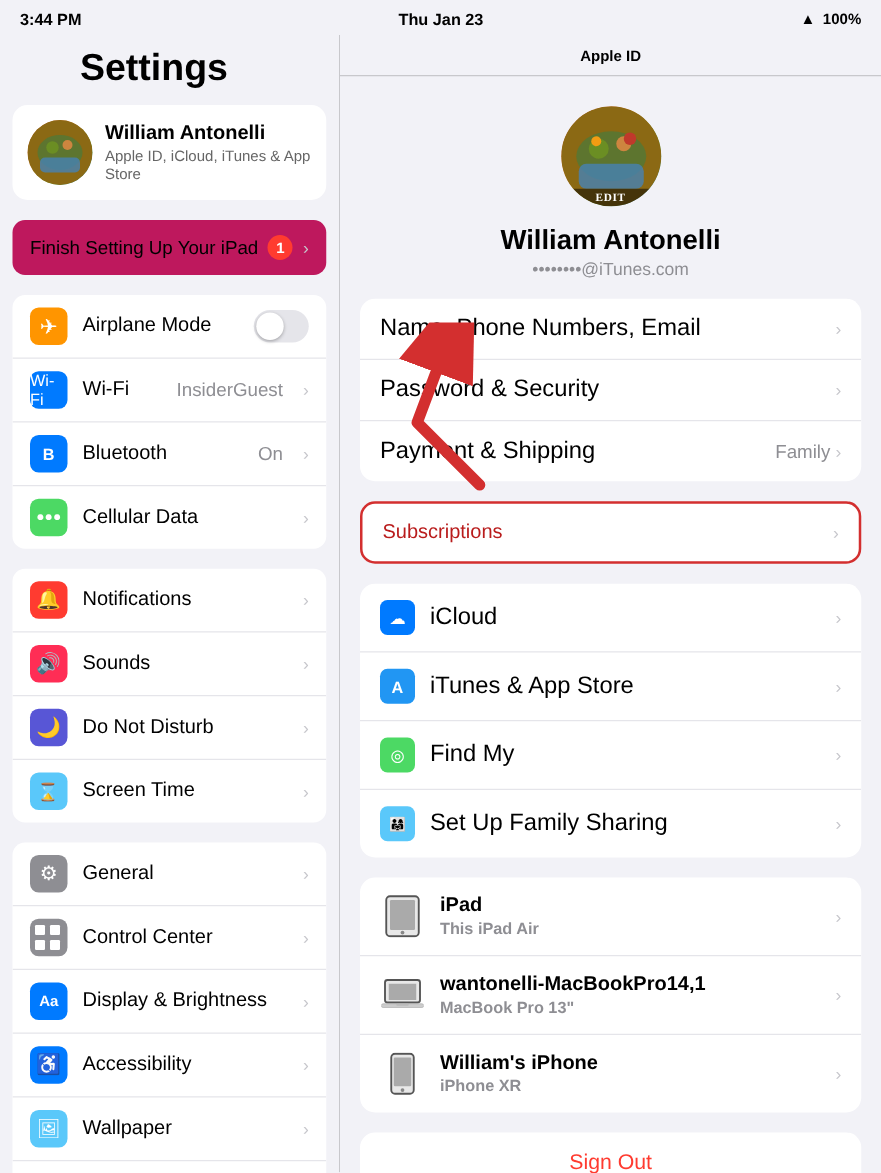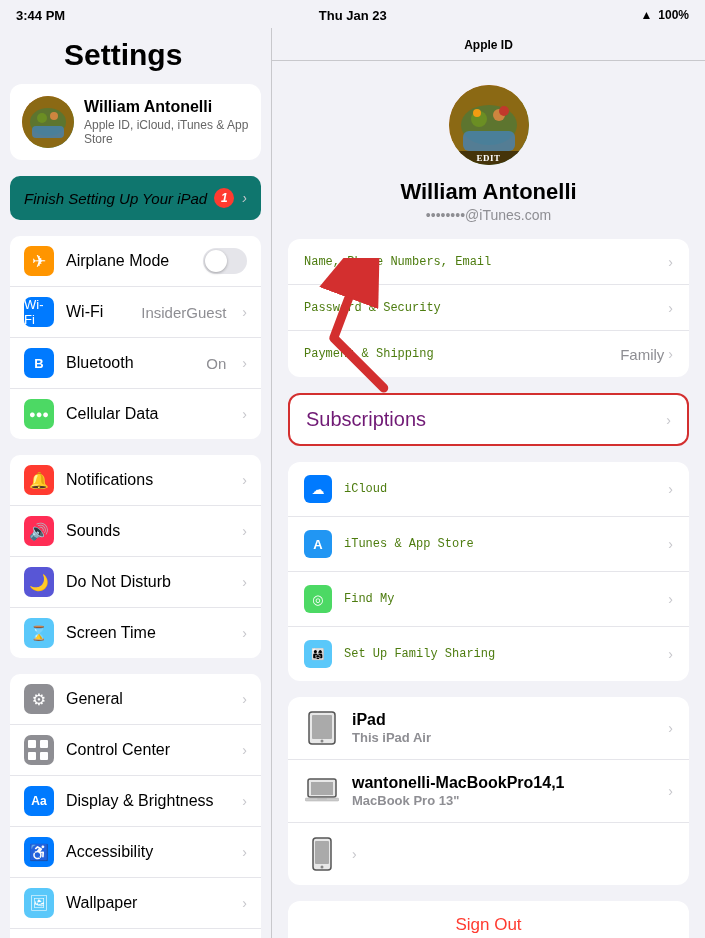--- a/index.html
+++ b/index.html
@@ -73,27 +73,26 @@
       justify-content: center;
     }
     .sidebar-profile-avatar svg { width: 52px; height: 52px; }
     .sidebar-profile-info { flex: 1; }
     .sidebar-profile-name { font-size: 16px; font-weight: 600; color: #000; }
     .sidebar-profile-sub { font-size: 12px; color: #666; margin-top: 2px; }
 
     
     .finish-setup-row {
       margin: 0 10px 16px;
-      background: #0f766e;
+      background: #be185d;
       border-radius: 10px;
       padding: 12px 14px;
       display: flex;
       align-items: center;
       justify-content: space-between;
-      font-style: italic;
     }
     .finish-setup-text { font-size: 15px; color: #000; }
     .finish-setup-right { display: flex; align-items: center; gap: 8px; }
     .badge {
       background: #ff3b30;
       color: #fff;
       border-radius: 50%;
       width: 20px;
       height: 20px;
       display: flex;
@@ -233,40 +232,40 @@
     }
 
     .card-item {
       display: flex;
       align-items: center;
       padding: 13px 16px;
       border-bottom: 0.5px solid #e5e5ea;
       min-height: 46px;
     }
     .card-item:last-child { border-bottom: none; }
-    .card-item-label { flex: 1; font-size: 12px; color: #4d7c0f; font-family: Liberation Mono, monospace; }
+    .card-item-label { flex: 1; font-size: 19px; color: #000000; }
     .card-item-value { font-size: 15px; color: #8e8e93; margin-right: 4px; }
     .card-chevron { color: #c7c7cc; font-size: 14px; }
 
     
     .subscriptions-card {
       margin: 0 16px 16px;
       background: #fff;
       border-radius: 12px;
       overflow: hidden;
       border: 2.5px solid #d32f2f;
       position: relative;
     }
     .subscriptions-item {
       display: flex;
       align-items: center;
       padding: 13px 16px;
       min-height: 46px;
     }
-    .subscriptions-label { flex: 1; font-size: 20px; color: #701a75; font-weight: 400; }
+    .subscriptions-label { flex: 1; font-size: 16px; color: #b91c1c; font-weight: 400; }
 
     
     .services-card {
       margin: 0 16px 16px;
       background: #fff;
       border-radius: 12px;
       overflow: hidden;
     }
 
     .service-icon {
@@ -569,20 +568,24 @@
         <span class="card-chevron">›</span>
       </div>
       <div class="card-item">
         <div class="device-icon">
           <svg width="20" height="34" viewBox="0 0 20 34" fill="none">
             <rect x="1" y="1" width="18" height="32" rx="3" stroke="#555" stroke-width="1.5" fill="#e8e8e8"></rect>
             <rect x="3" y="4" width="14" height="23" rx="1" fill="#aaa"></rect>
             <circle cx="10" cy="30" r="1.5" fill="#888"></circle>
           </svg>
         </div>
+        <div class="device-info">
+          <div class="device-name">William's iPhone</div>
+          <div class="device-model">iPhone XR</div>
+        </div>
         <span class="card-chevron">›</span>
       </div>
     </div>
 
     <div class="sign-out-card">
       <div class="sign-out-btn">Sign Out</div>
     </div>
   </div>
 </div>
 

